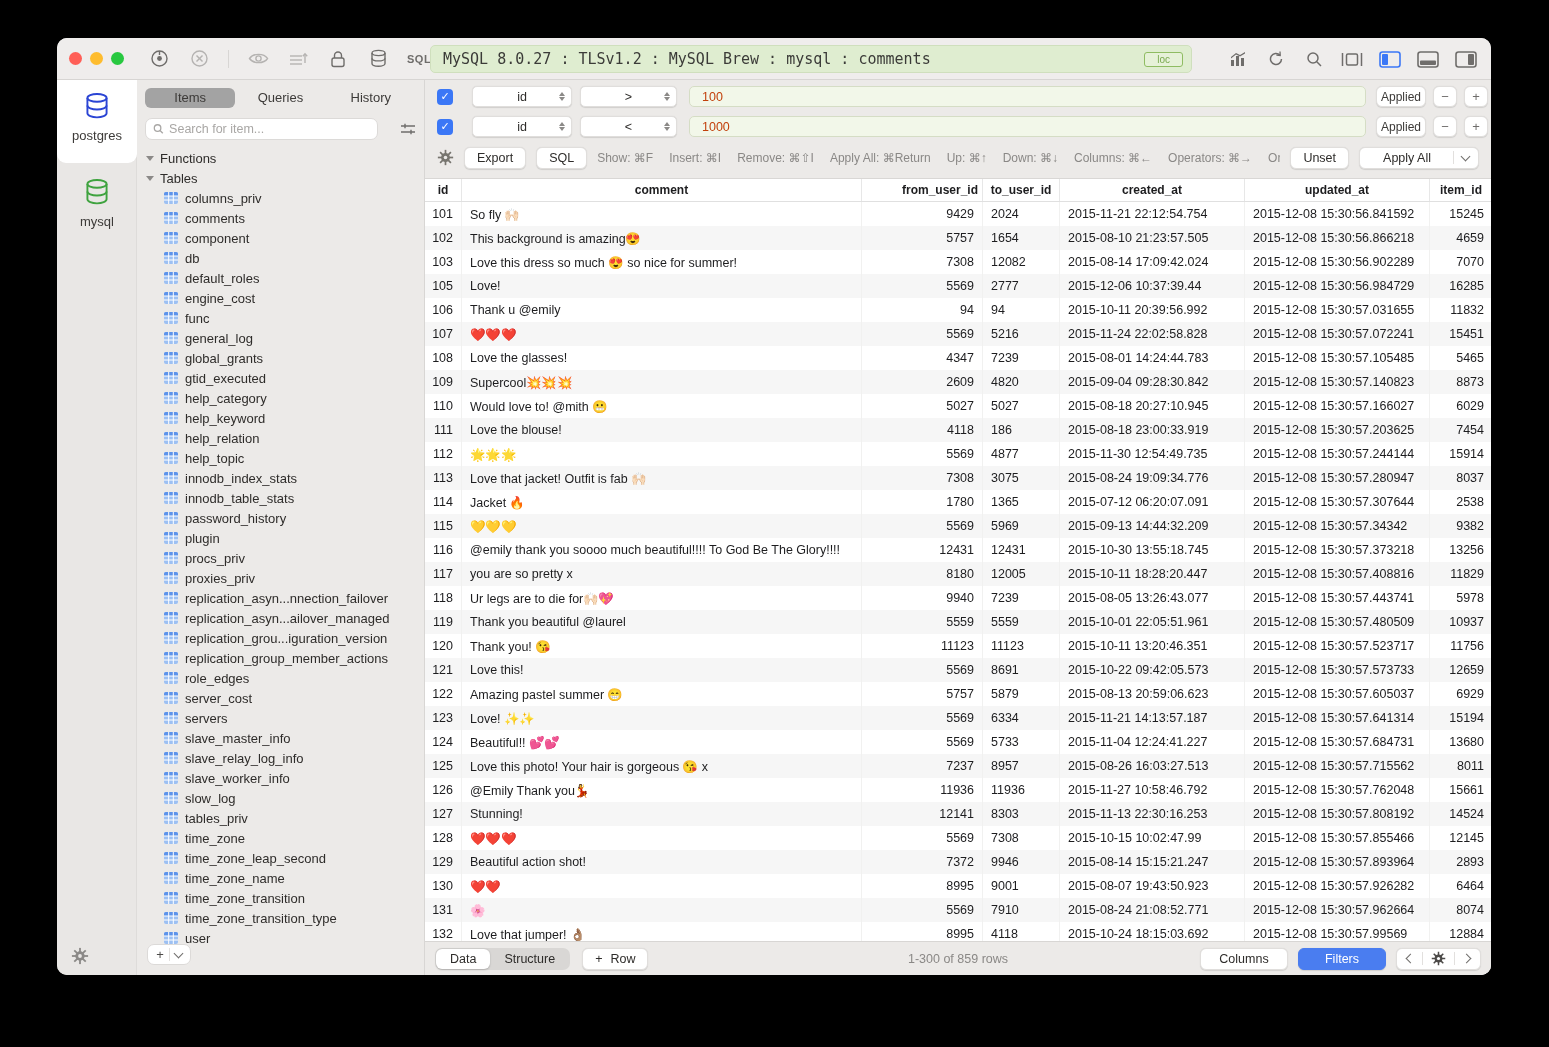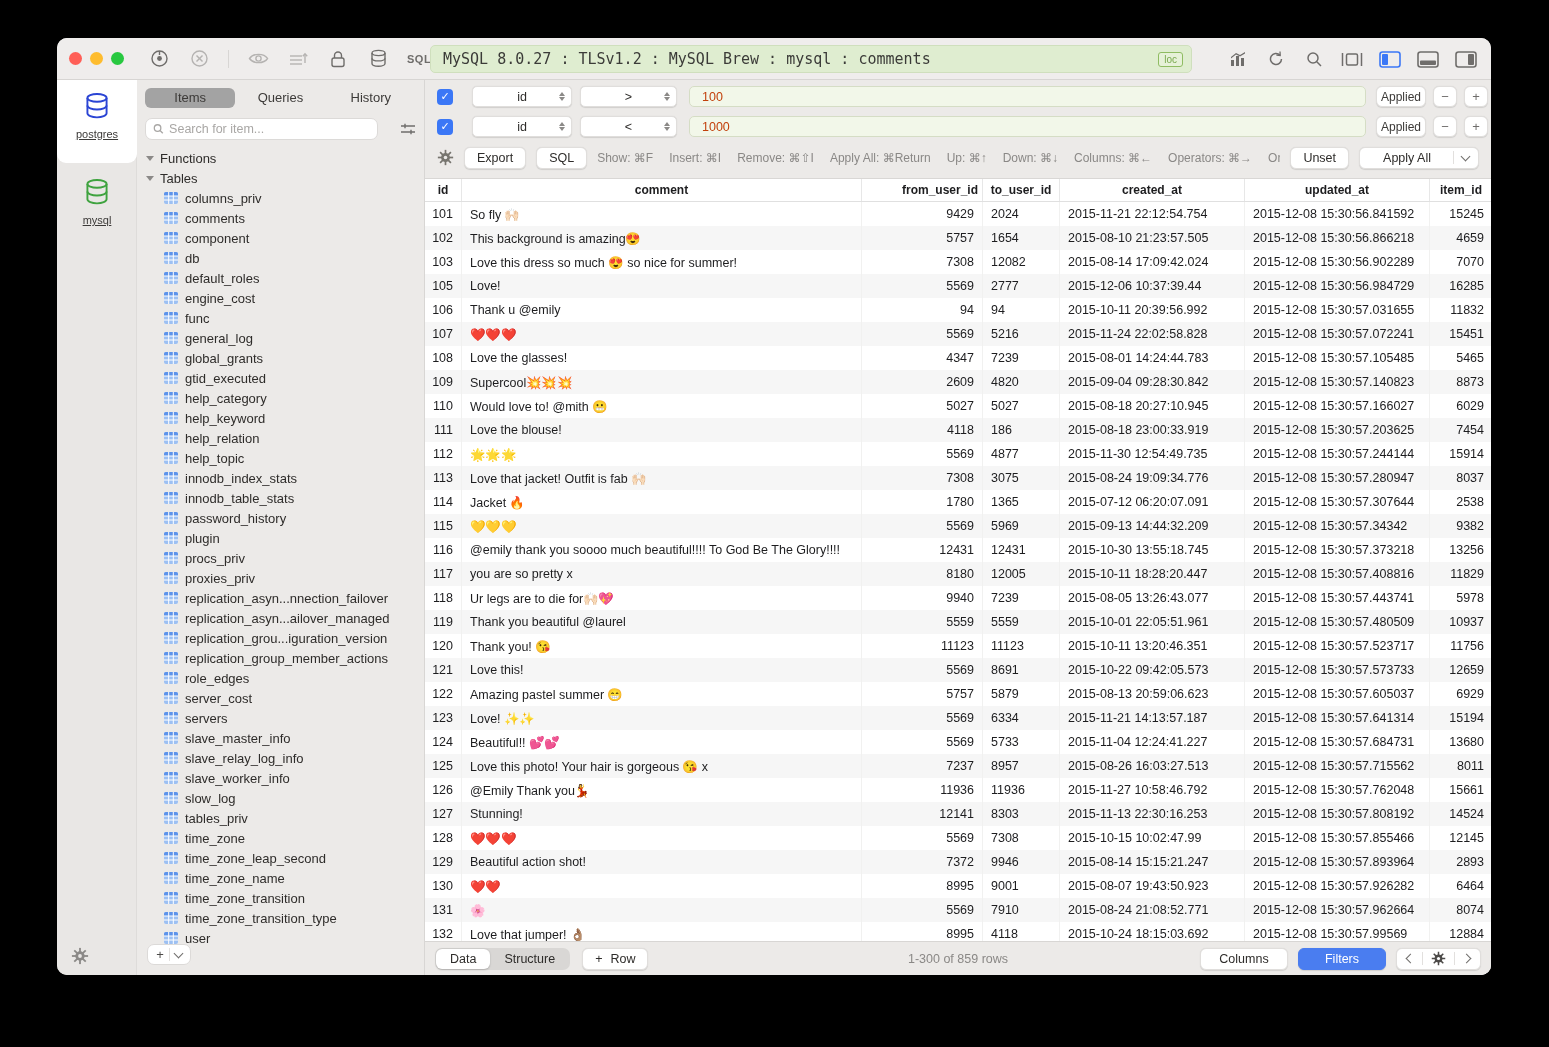--- a/index.html
+++ b/index.html
@@ -17,34 +17,34 @@
   .tb-icons { display:flex; align-items:center; gap:18px; margin-left:24px; color:#6f6d6b; }
   .tb-ic { width:22px; height:22px; display:flex; align-items:center; justify-content:center; }
   .tb-sep { width:1px; height:18px; background:#d8d6d4; }
   .sql-txt { font-size:11px; font-weight:bold; color:#6f6d6b; letter-spacing:.5px; }
   .title-pill { position:absolute; left:373px; top:7px; width:762px; height:28px;
                 background:#dfeDD0; border:1px solid #cfdfbd; border-radius:5px;
                 display:flex; align-items:center; padding:0 8px 0 12px; }
   .title-text { font-family:"DejaVu Sans Mono", monospace; font-size:15px; color:#3b3b38; flex:1;
                 white-space:nowrap; overflow:hidden; }
   .loc-badge { font-size:10px; color:#79a94e; border:1px solid #8fbc62; border-radius:3px;
-               padding:1px 5px; background:#e6f1d8; }
+               padding:1px 12px; background:#e6f1d8; }
   .tb-right { position:absolute; right:14px; top:0; height:42px; display:flex; align-items:center; gap:16px; color:#6f6d6b; }
 
   
   .mainrow { flex:1; display:flex; min-height:0; }
 
   
   .connstrip { width:80px; flex:0 0 80px; background:#e9e7e5; border-right:1px solid #dedcda;
                position:relative; }
   .conn-card { position:absolute; left:0; top:0; width:80px; height:83px; background:#fff;
                border-radius:0 0 9px 9px; }
   .conn { position:absolute; width:80px; text-align:center; }
   .conn .db-ic { display:inline-block; }
-  .conn-label { font-size:11px; color:#3c3a38; margin-top:4px;text-decoration:underline; }
+  .conn-label { font-size:13px; color:#3c3a38; margin-top:4px; }
   .strip-gear { position:absolute; left:14px; bottom:10px; color:#8b8987; }
 
   
   .sidebar { width:288px; flex:0 0 288px; background:#eceae8; border-right:1px solid #d8d6d4;
              display:flex; flex-direction:column; position:relative; }
   .sb-tabs { display:flex; margin:8px 8px 0 8px; height:20px; }
   .sb-tab { flex:1; text-align:center; font-size:13px; color:#3c3a38; line-height:20px; border-radius:6px; }
   .sb-tab.active { background:#a3a3a3; }
   .sb-search-row { display:flex; align-items:center; margin:10px 8px 0 8px; gap:22px; }
   .sb-search { flex:1; height:22px; background:#fff; border:1px solid #dcdad8; border-radius:7px;

